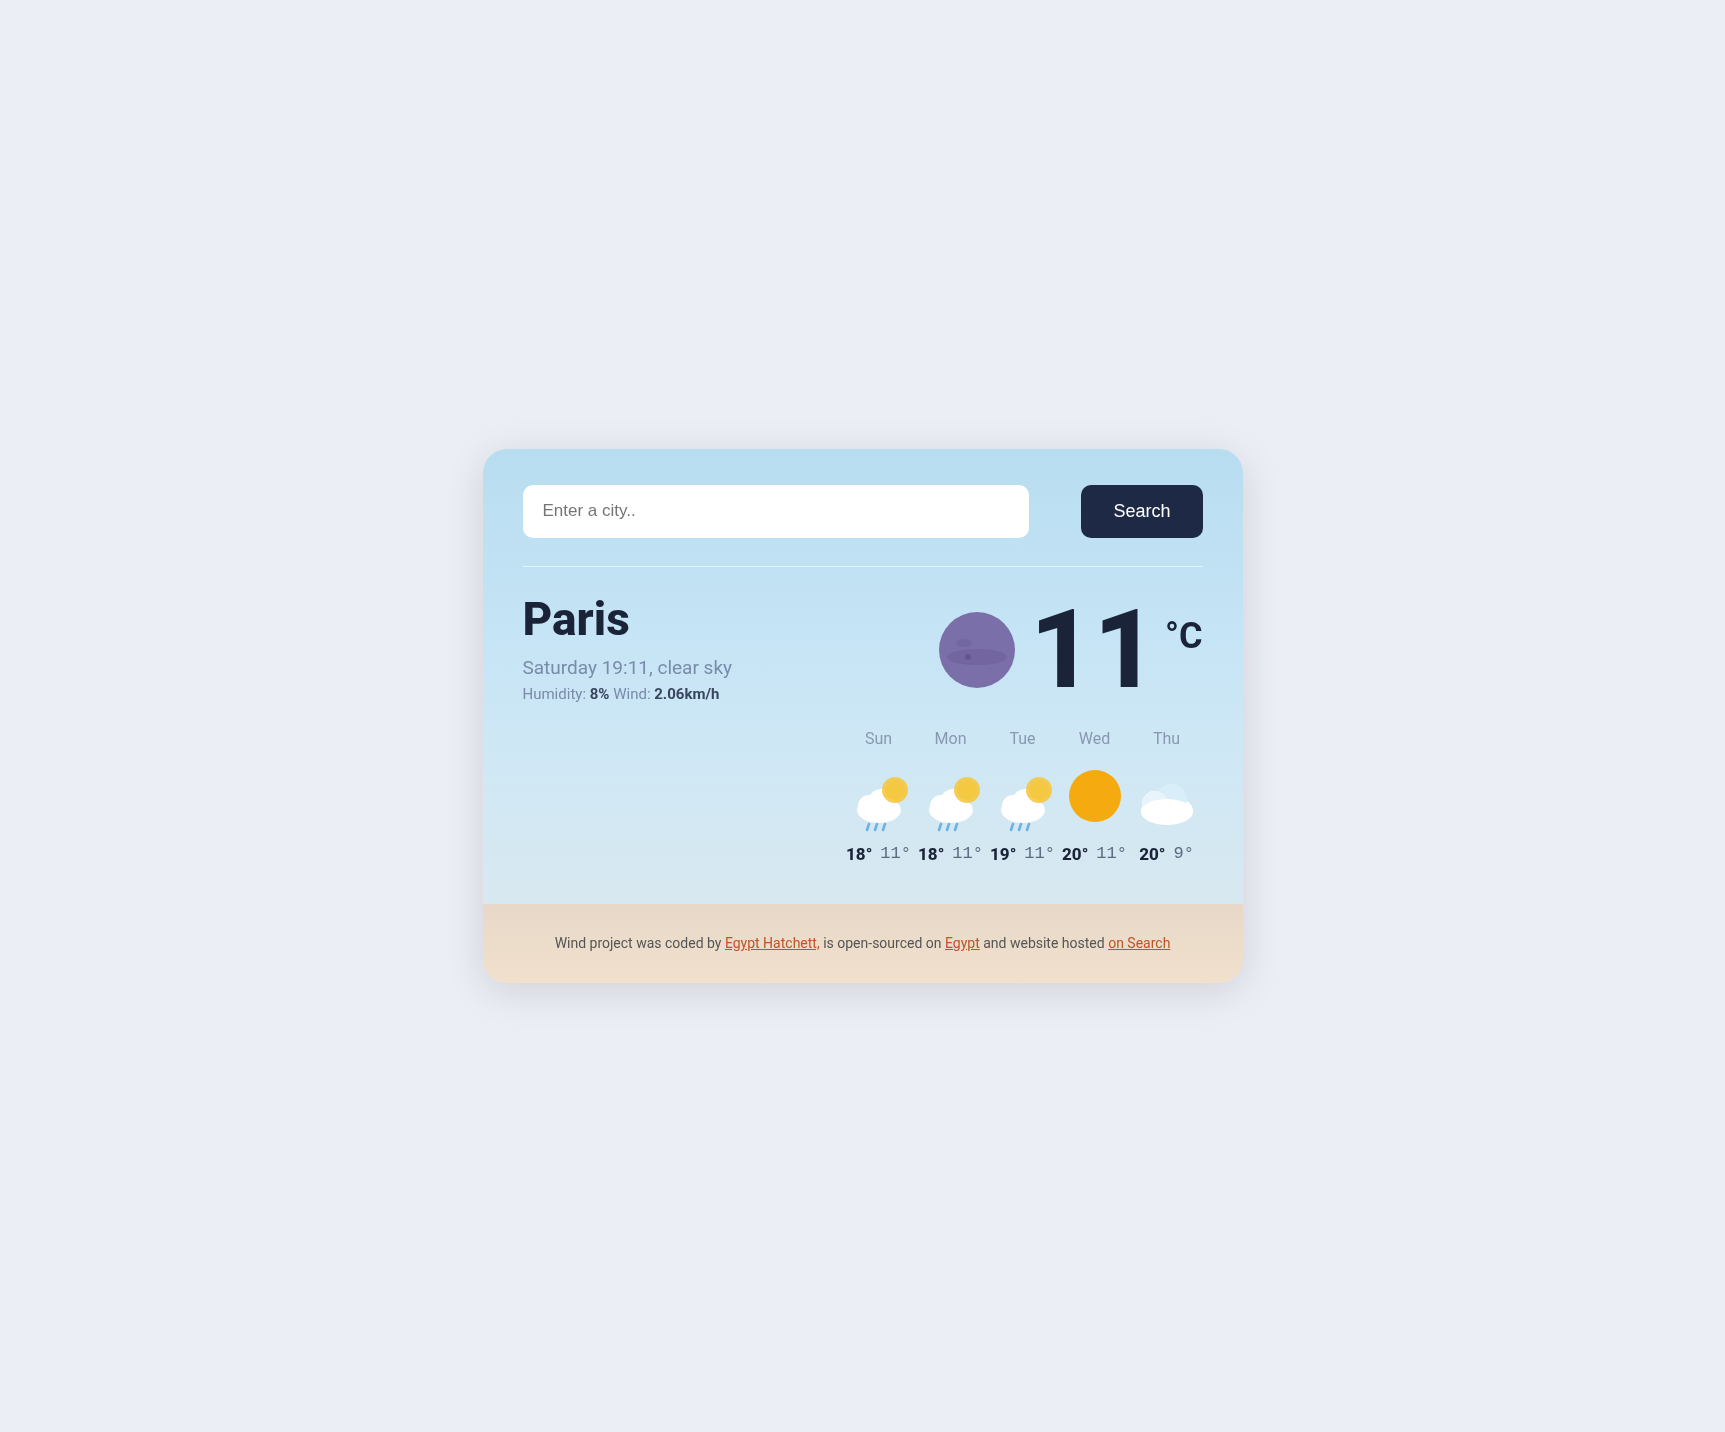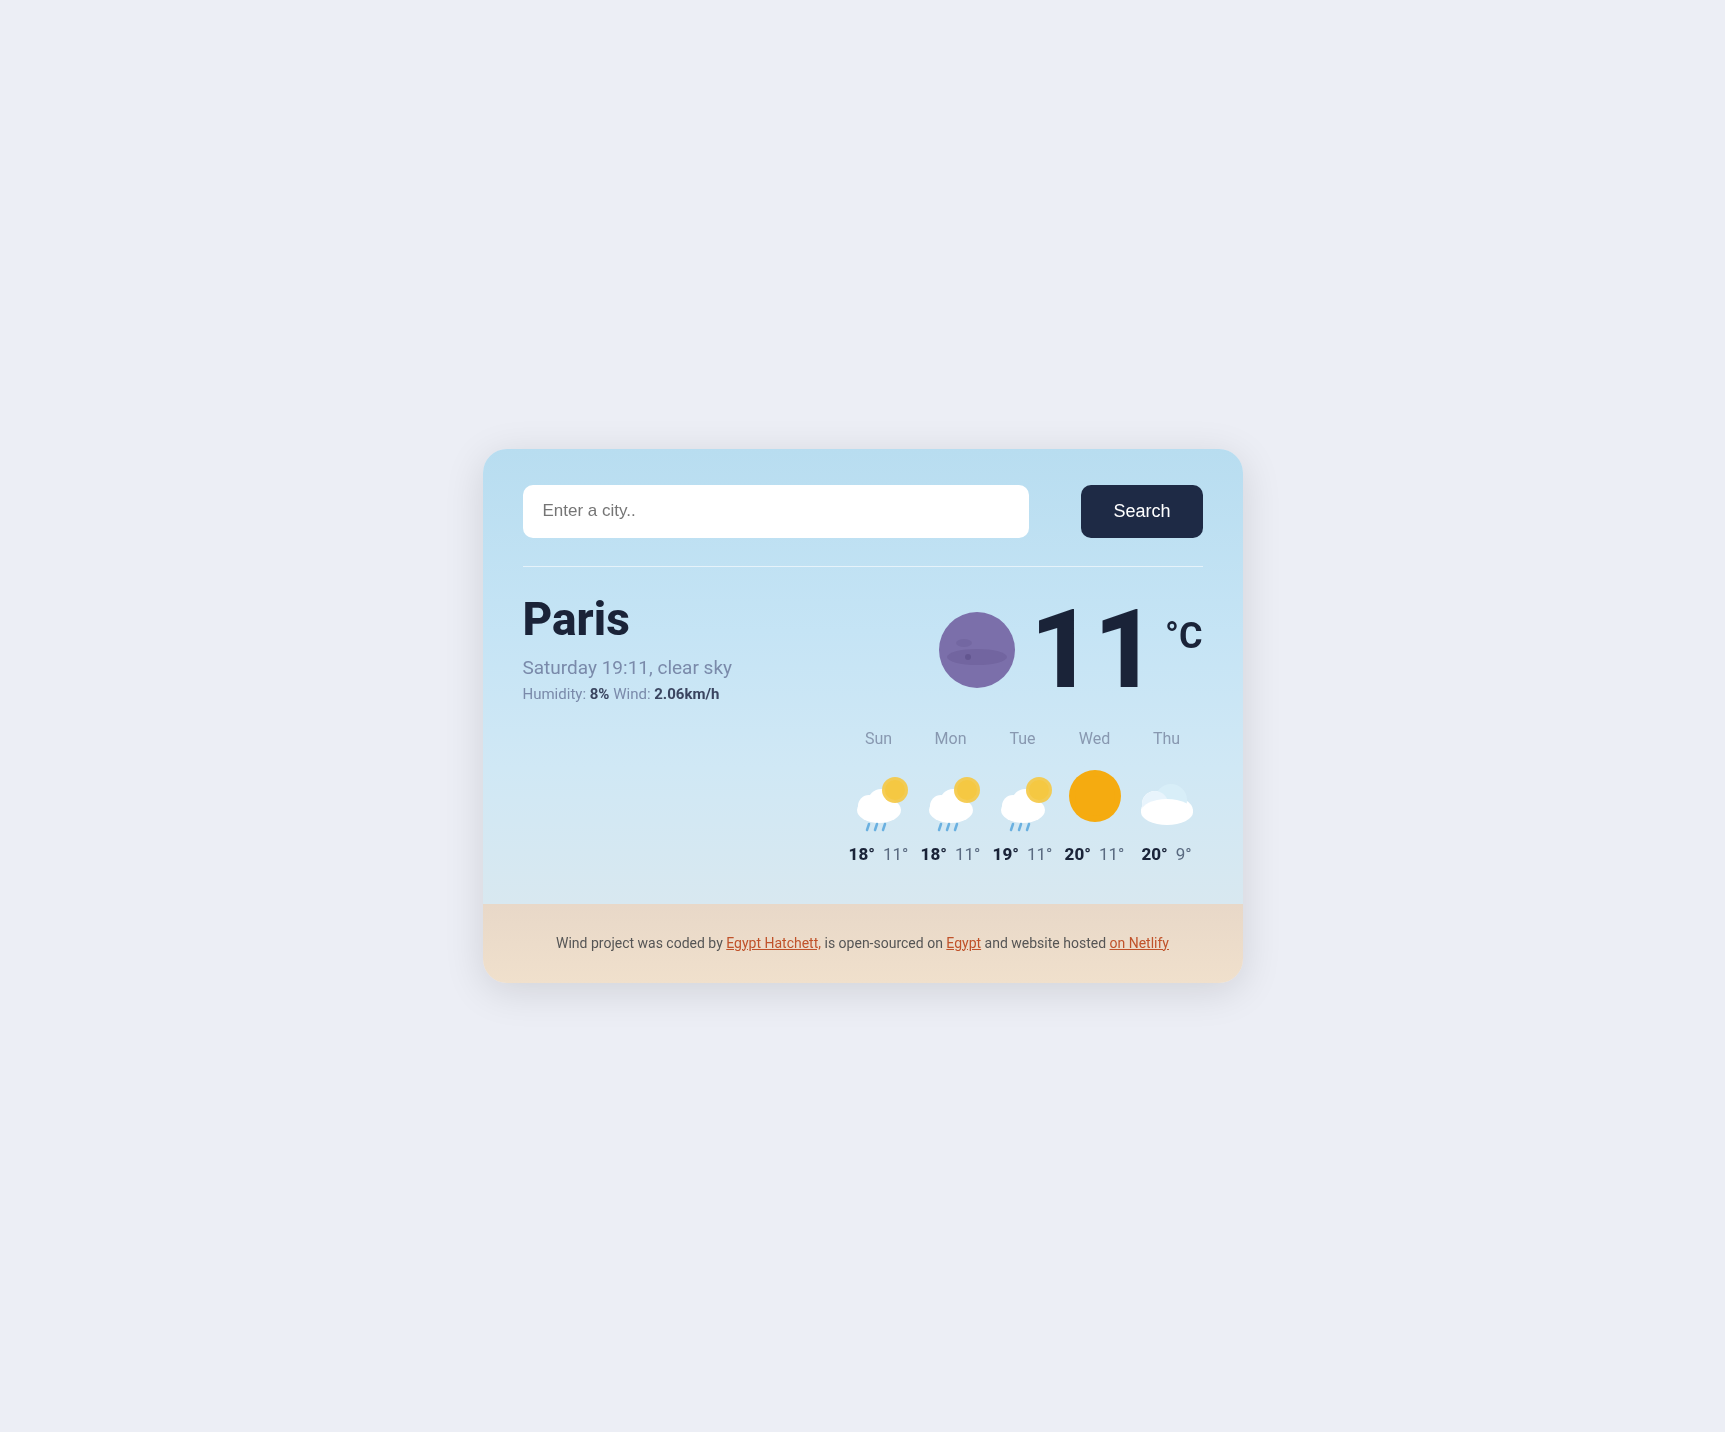--- a/index.html
+++ b/index.html
@@ -151,20 +151,21 @@
     }
 
     .temp-high {
       font-weight: 800;
       color: #1a2338;
     }
 
     .temp-low {
       font-weight: 400;
       color: #5a6a80;
+      font-family: Liberation Mono, monospace;
     }
 
     .card-footer {
       background: linear-gradient(180deg, #e8d8c8 0%, #f0e0cc 100%);
       padding: 28px 40px;
       text-align: center;
       font-size: 14px;
       color: #555;
       line-height: 1.7;
     }
@@ -301,15 +302,15 @@
         <div class="forecast-temps">
           <span class="temp-high">20°</span>
           <span class="temp-low">9°</span>
         </div>
       </div>
 
     </div>
   </div>
 
   <div class="card-footer">
-    <span>Wind project was coded by </span><a class="footer-link" href="#">Egypt Hatchett,</a><span> is open-sourced on </span><a class="footer-link" href="#">Egypt</a><span> and website hosted </span><a class="footer-link" href="#">on Netlify</a>
+    <span>Wind project was coded by </span><a class="footer-link" href="#">Egypt Hatchett,</a><span> is open-sourced on </span><a class="footer-link" href="#">Egypt</a><span> and website hosted </span><a class="footer-link" href="#">on Search</a>
   </div>
 </div>
 
 </body></html>

